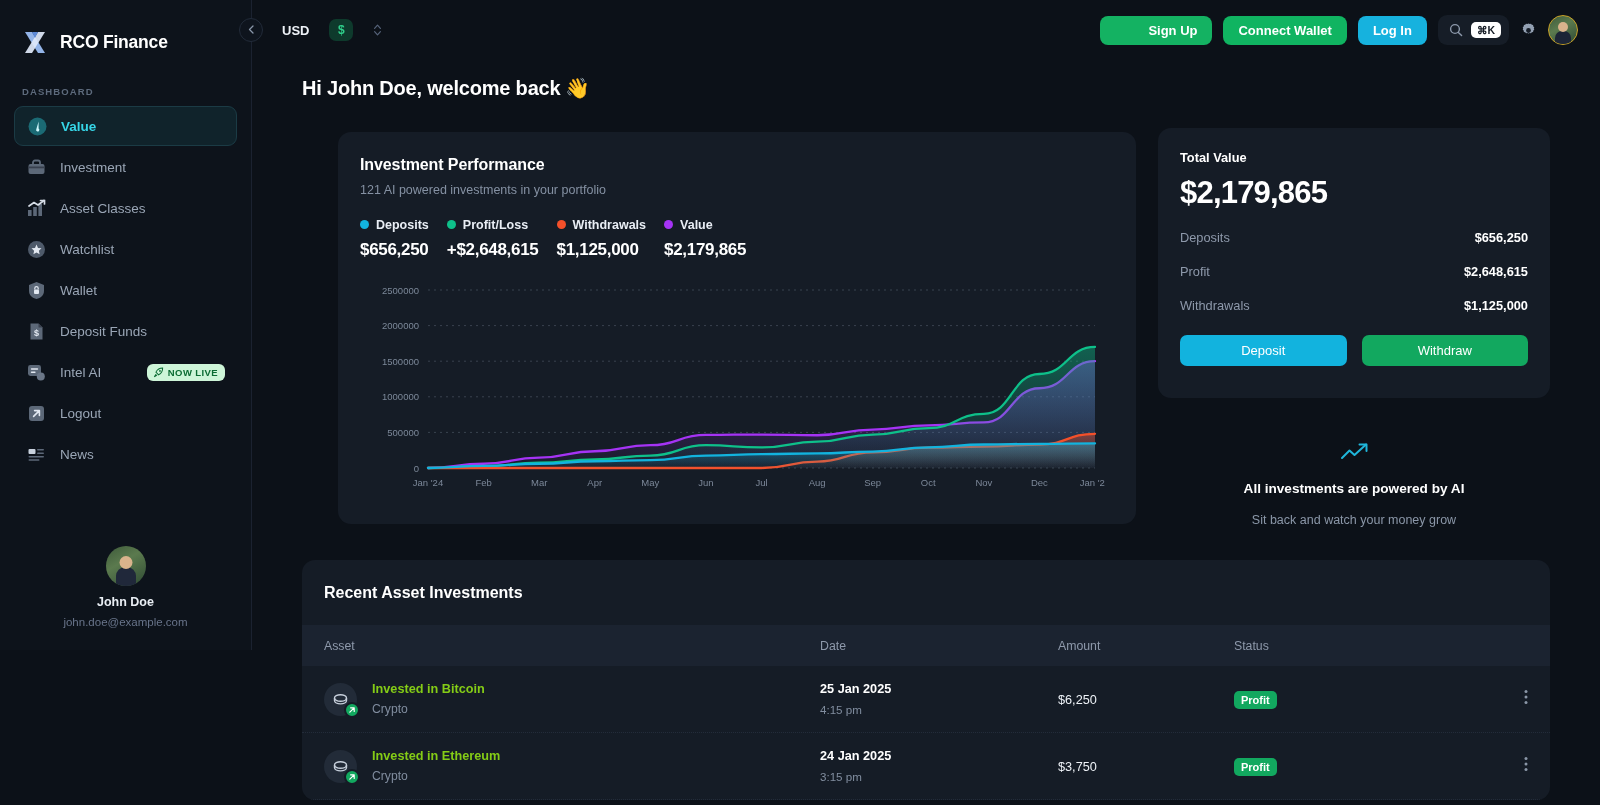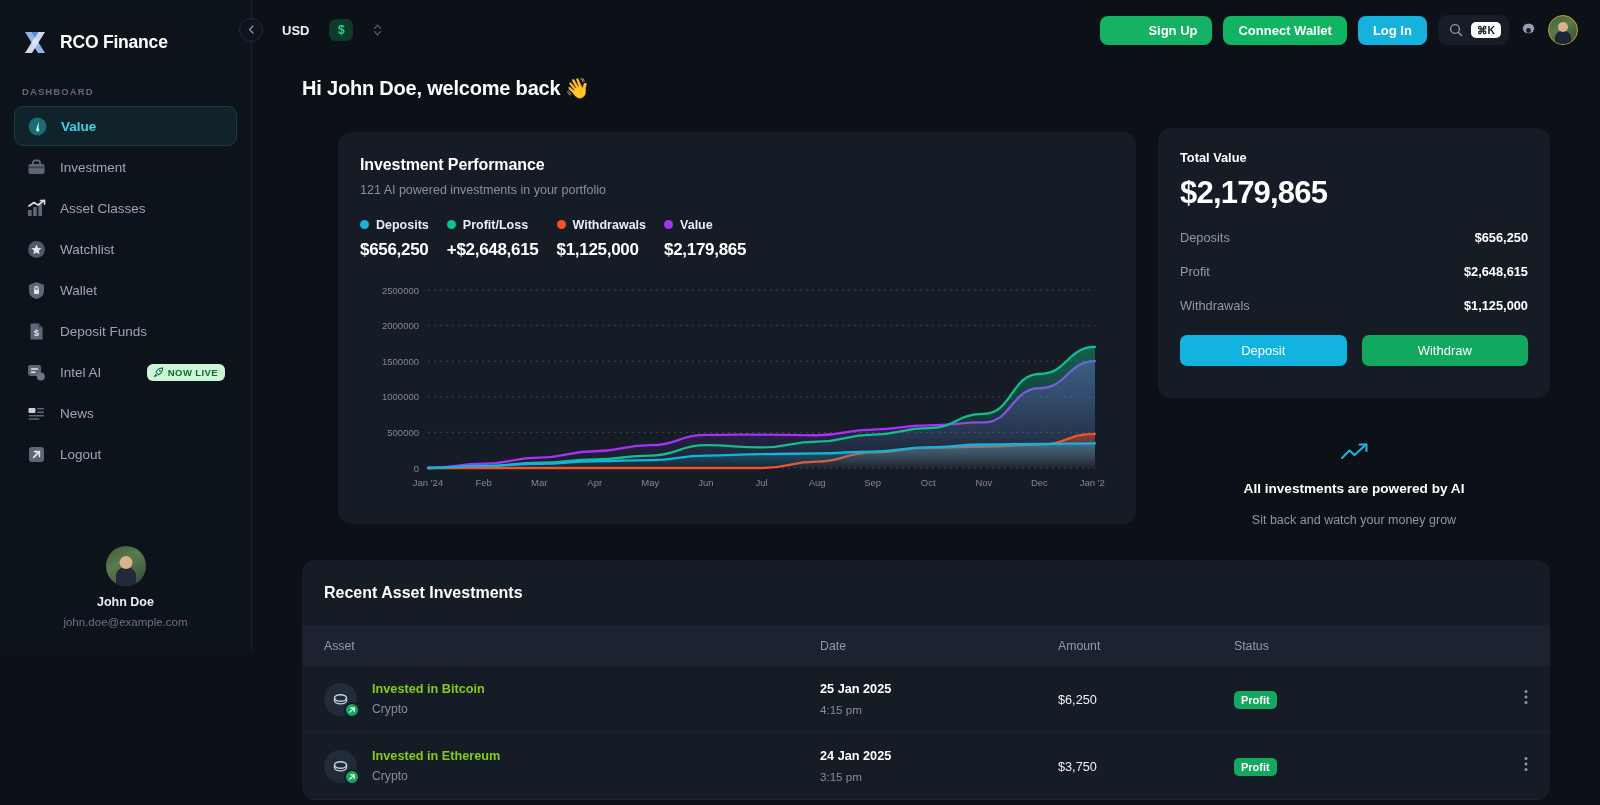--- a/index.html
+++ b/index.html
@@ -324,38 +324,38 @@
               <circle cx="7.6" cy="4.3" r="1" fill="#0b6b33"></circle>
               <path d="M3.1 8.2 L1.4 10.6 L4 9.1" fill="none" stroke="#0b6b33" stroke-width="1.1" stroke-linecap="round"></path>
             </svg>
           <span>NOW LIVE</span>
         </span>
       </div>
 
       <div class="nav-item">
         <span class="nav-icon">
           <svg width="21" height="21" viewBox="0 0 21 21">
+              <rect x="3" y="3" width="15" height="15" rx="3" fill="#5c6878"></rect>
+              <path d="M7.6 13.4 L13.4 7.6 M8.6 7.6 H13.4 V12.4" fill="none" stroke="#e2e8f1" stroke-width="1.6" stroke-linecap="round" stroke-linejoin="round"></path>
+            </svg>
+        </span>
+        <span>Logout</span>
+      </div>
+
+      <div class="nav-item">
+        <span class="nav-icon">
+          <svg width="21" height="21" viewBox="0 0 21 21">
               <rect x="2.5" y="5" width="7" height="5" rx="1" fill="#c8d1dd"></rect>
               <rect x="11" y="5" width="7" height="1.6" rx=".8" fill="#5c6878"></rect>
               <rect x="11" y="8.4" width="7" height="1.6" rx=".8" fill="#5c6878"></rect>
               <rect x="2.5" y="12" width="15.5" height="1.6" rx=".8" fill="#5c6878"></rect>
               <rect x="2.5" y="15.2" width="11" height="1.6" rx=".8" fill="#5c6878"></rect>
             </svg>
         </span>
         <span>News</span>
-      </div>
-
-      <div class="nav-item">
-        <span class="nav-icon">
-          <svg width="21" height="21" viewBox="0 0 21 21">
-              <rect x="3" y="3" width="15" height="15" rx="3" fill="#5c6878"></rect>
-              <path d="M7.6 13.4 L13.4 7.6 M8.6 7.6 H13.4 V12.4" fill="none" stroke="#e2e8f1" stroke-width="1.6" stroke-linecap="round" stroke-linejoin="round"></path>
-            </svg>
-        </span>
-        <span>Logout</span>
       </div>
     </nav>
 
     <div class="user-box">
       <div class="user-avatar"></div>
       <div class="user-name">John Doe</div>
       <div class="user-email">john.doe@example.com</div>
     </div>
 
     <div class="collapse-btn">

